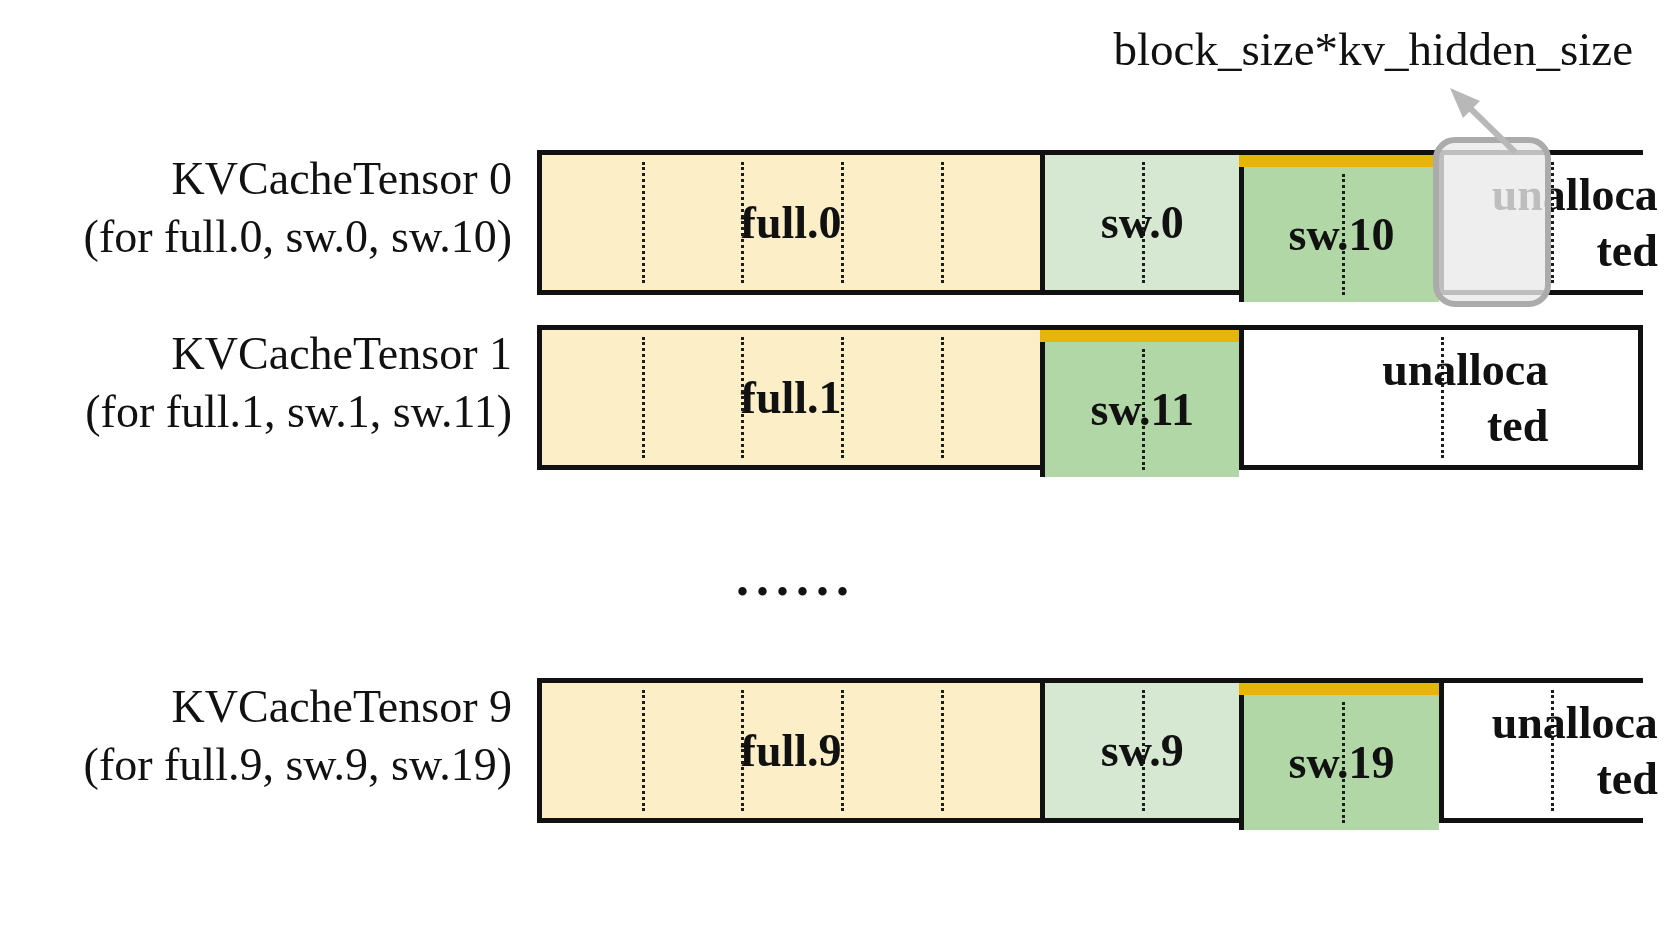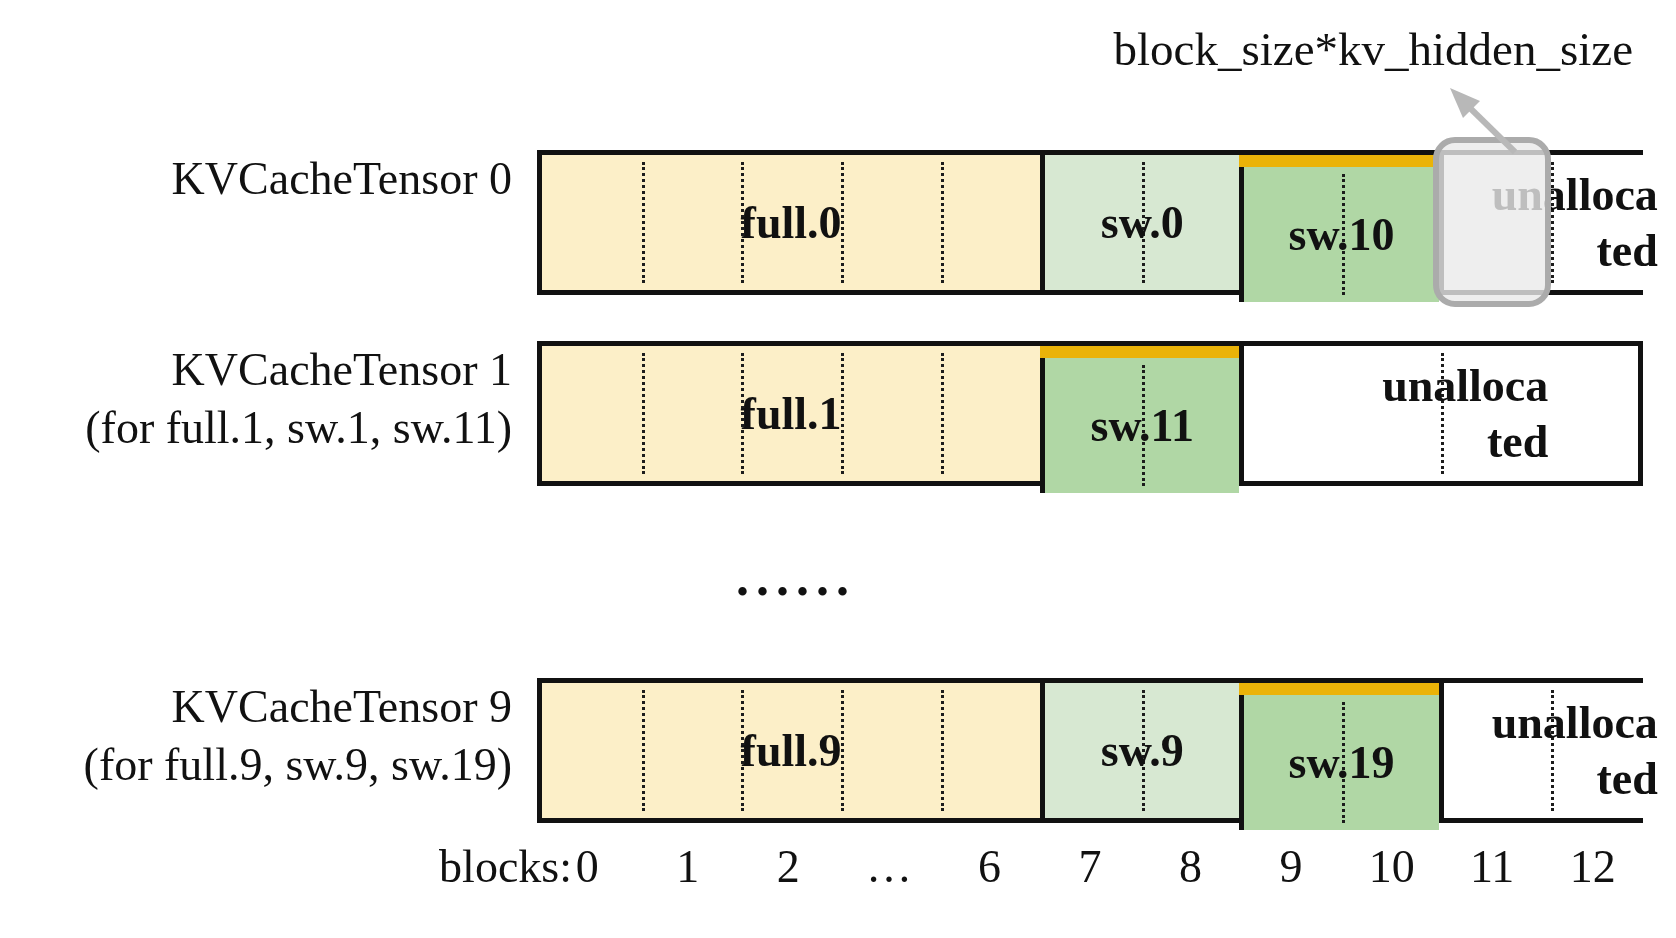--- a/index.html
+++ b/index.html
@@ -62,20 +62,21 @@
   <div class="annotation">block_size*kv_hidden_size</div>
 
   <svg class="arrow-svg" viewBox="0 0 1676 938" xmlns="http://www.w3.org/2000/svg">
     <line x1="1515" y1="152" x2="1471" y2="109" stroke="#B8B8B8" stroke-width="6"></line>
     <polygon points="1450,88 1480,101 1463,118" fill="#B8B8B8"></polygon>
   </svg>
 
   <div class="row" style="top:150px">
     <div class="row-label">
       <div>KVCacheTensor 0</div>
+      <div>(for full.0, sw.0, sw.10)</div>
     </div>
     <div class="bar">
       <div class="seg seg-full">
         <div class="dotline d20"></div>
         <div class="dotline d40"></div>
         <div class="dotline d60"></div>
         <div class="dotline d80"></div>
         <span class="seg-label">full.0</span>
       </div>
       <div class="seg seg-swa">
@@ -88,21 +89,21 @@
       </div>
       <div class="seg seg-un">
         <div class="dotline d50"></div>
         <span class="seg-label wrap"><span>unalloca</span><br><span>ted</span></span>
       </div>
     </div>
   </div>
 
   <div class="highlight"></div>
 
-  <div class="row" style="top:341px">
+  <div class="row" style="top:325px">
     <div class="row-label">
       <div>KVCacheTensor 1</div>
       <div>(for full.1, sw.1, sw.11)</div>
     </div>
     <div class="bar">
       <div class="seg seg-full">
         <div class="dotline d20"></div>
         <div class="dotline d40"></div>
         <div class="dotline d60"></div>
         <div class="dotline d80"></div>
@@ -142,30 +143,14 @@
         <div class="dotline d50"></div>
         <span class="seg-label">sw.19</span>
       </div>
       <div class="seg seg-un">
         <div class="dotline d50"></div>
         <span class="seg-label wrap"><span>unalloca</span><br><span>ted</span></span>
       </div>
     </div>
   </div>
 
-  <div class="axis">
-    <div class="axis-name">blocks:</div>
-    <div class="axis-ticks">
-      <span class="tick">0</span>
-      <span class="tick">1</span>
-      <span class="tick">2</span>
-      <span class="tick">…</span>
-      <span class="tick">6</span>
-      <span class="tick">7</span>
-      <span class="tick">8</span>
-      <span class="tick">9</span>
-      <span class="tick">10</span>
-      <span class="tick">11</span>
-      <span class="tick">12</span>
-    </div>
-  </div>
 
 </div>
 
 </body></html>

